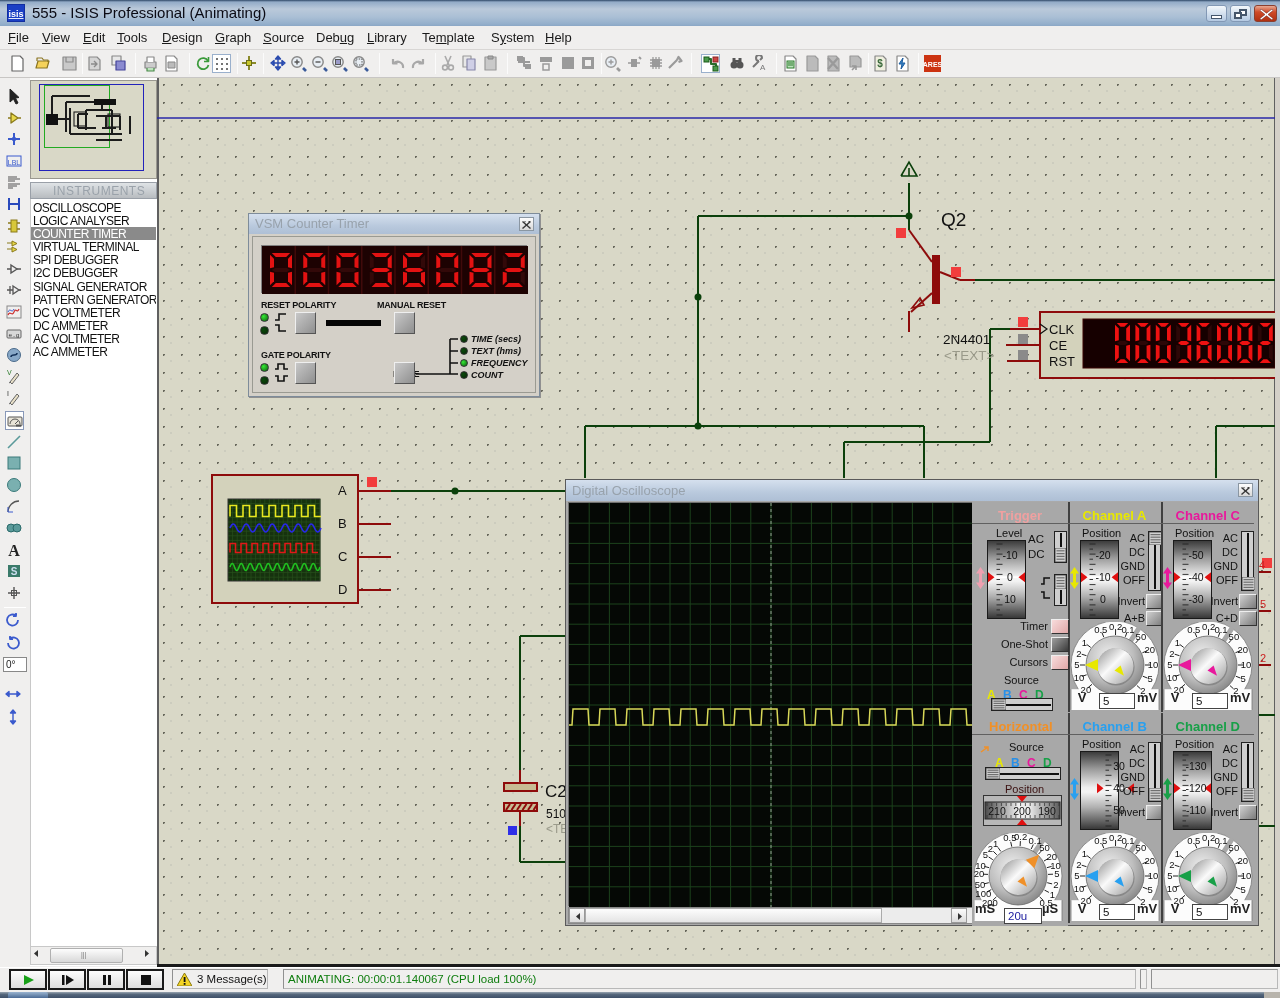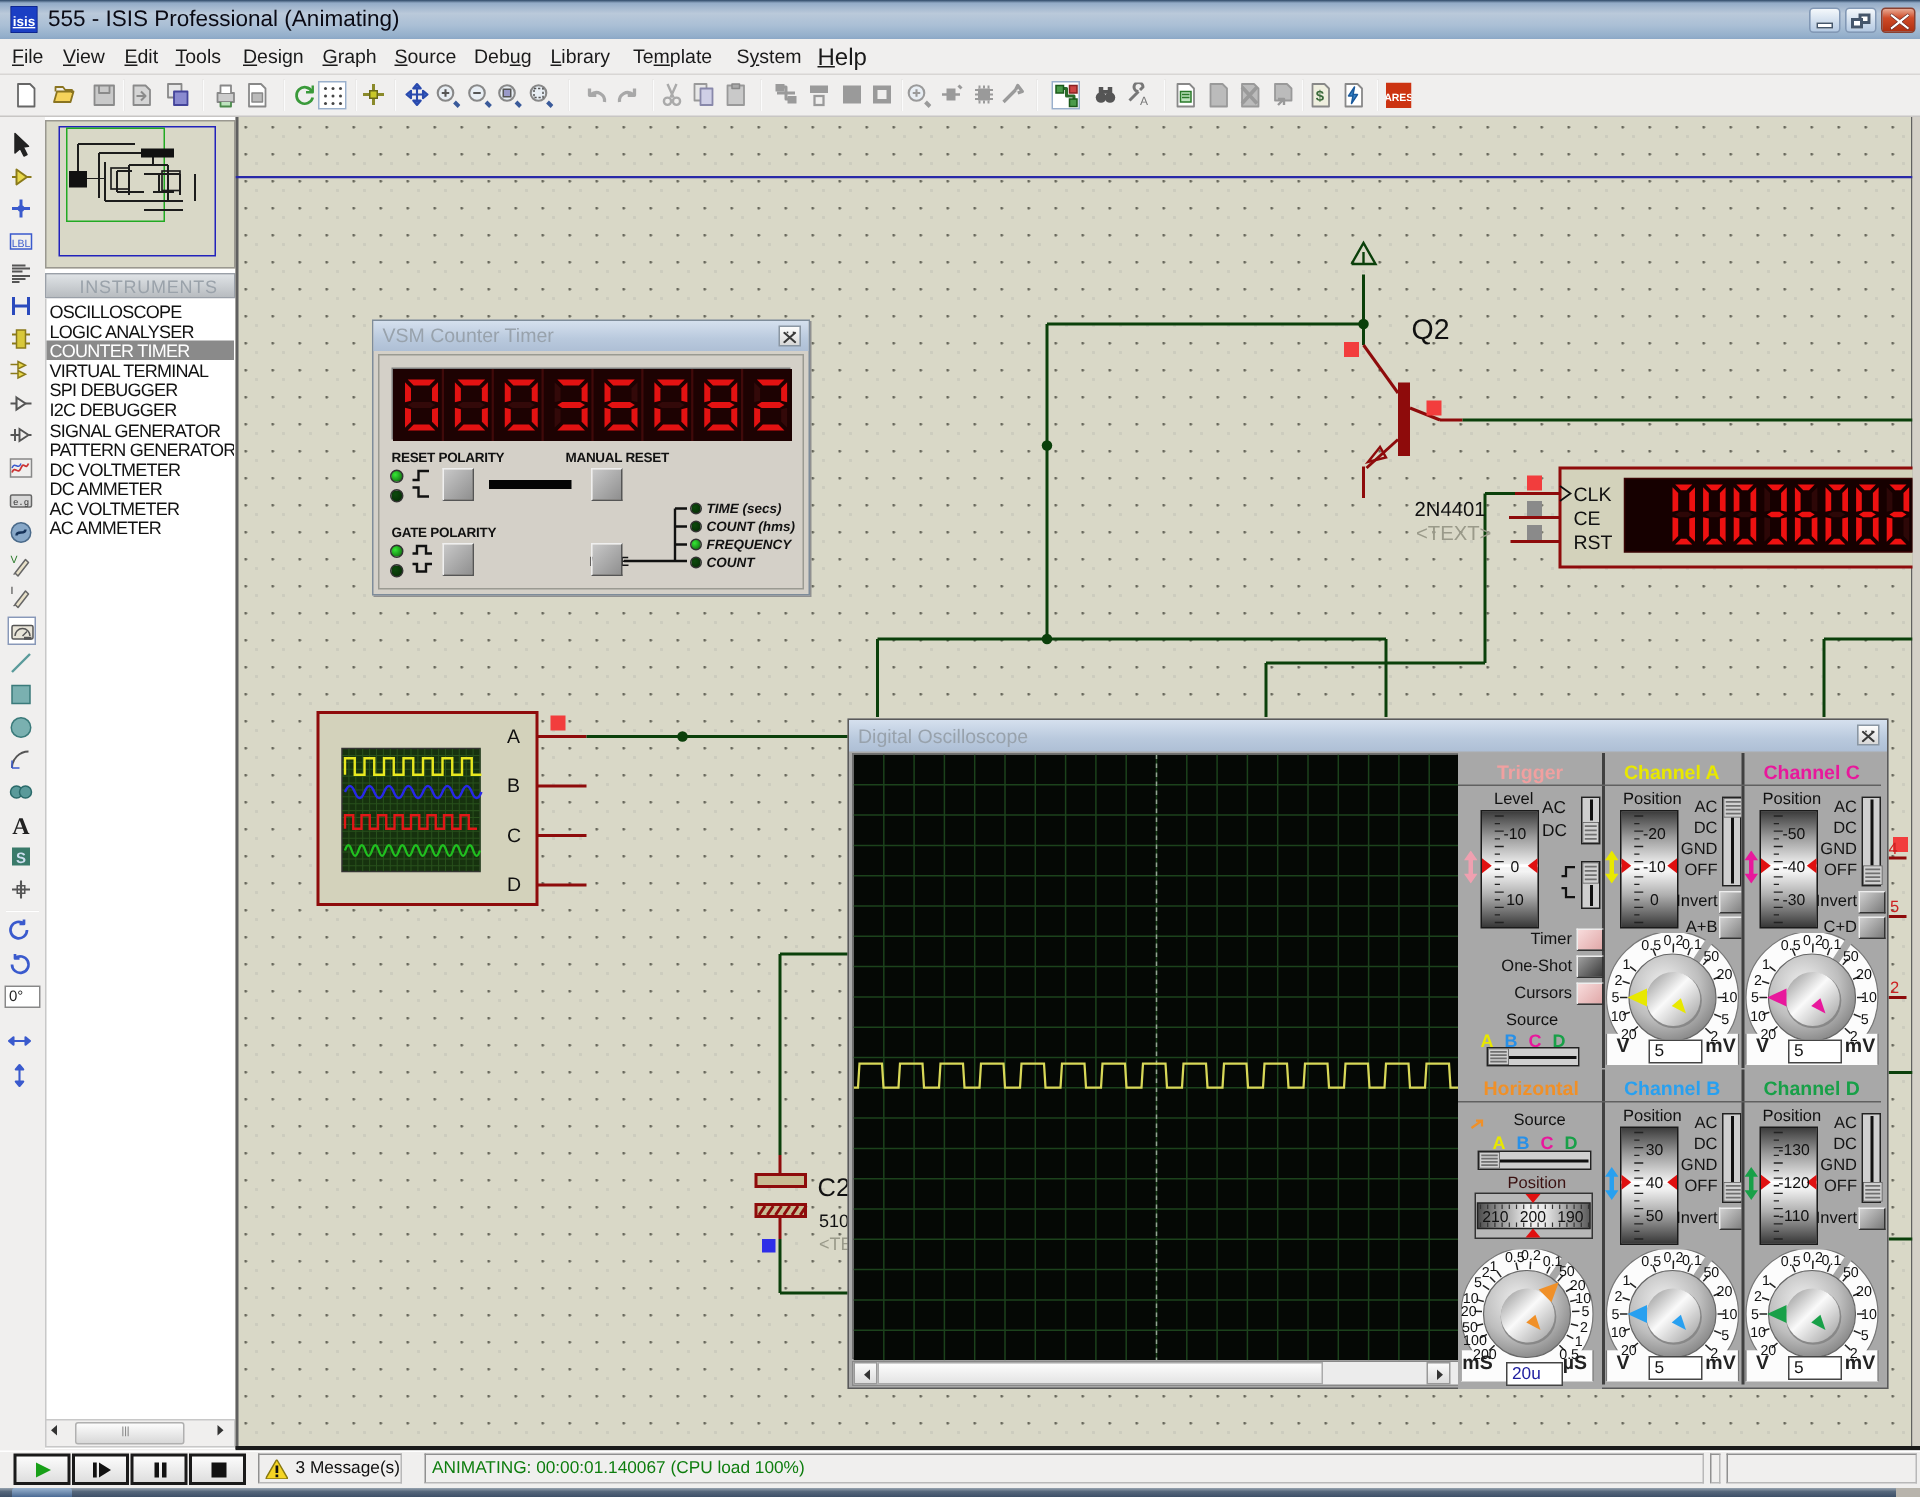--- a/index.html
+++ b/index.html
@@ -53,21 +53,21 @@
 <div style="position:absolute;left:42px;top:30px;white-space:nowrap;font-size:13px;color:#1a1a1a;"><span style="text-decoration:underline;">V</span>iew</div>
 <div style="position:absolute;left:83px;top:30px;white-space:nowrap;font-size:13px;color:#1a1a1a;"><span style="text-decoration:underline;">E</span>dit</div>
 <div style="position:absolute;left:117px;top:30px;white-space:nowrap;font-size:13px;color:#1a1a1a;"><span style="text-decoration:underline;">T</span>ools</div>
 <div style="position:absolute;left:162px;top:30px;white-space:nowrap;font-size:13px;color:#1a1a1a;"><span style="text-decoration:underline;">D</span>esign</div>
 <div style="position:absolute;left:215px;top:30px;white-space:nowrap;font-size:13px;color:#1a1a1a;"><span style="text-decoration:underline;">G</span>raph</div>
 <div style="position:absolute;left:263px;top:30px;white-space:nowrap;font-size:13px;color:#1a1a1a;"><span style="text-decoration:underline;">S</span>ource</div>
 <div style="position:absolute;left:316px;top:30px;white-space:nowrap;font-size:13px;color:#1a1a1a;">Deb<span style="text-decoration:underline;">u</span>g</div>
 <div style="position:absolute;left:367px;top:30px;white-space:nowrap;font-size:13px;color:#1a1a1a;"><span style="text-decoration:underline;">L</span>ibrary</div>
 <div style="position:absolute;left:422px;top:30px;white-space:nowrap;font-size:13px;color:#1a1a1a;">Te<span style="text-decoration:underline;">m</span>plate</div>
 <div style="position:absolute;left:491px;top:30px;white-space:nowrap;font-size:13px;color:#1a1a1a;">S<span style="text-decoration:underline;">y</span>stem</div>
-<div style="position:absolute;left:545px;top:30px;white-space:nowrap;font-size:16px;color:#1a1a1a;"><span style="text-decoration:underline;">H</span>elp</div>
+<div style="position:absolute;left:545px;top:30px;white-space:nowrap;font-size:13px;color:#1a1a1a;"><span style="text-decoration:underline;">H</span>elp</div>
 <div style="position:absolute;left:0px;top:50px;width:1280px;height:28px;background:#f0efee;border-bottom:1px solid #c8c6c4;"></div>
 <div style="position:absolute;left:8px;top:54px;width:19px;height:19px;">
     <svg width="17" height="17" viewBox="0 0 17 17" style="display:block;position:absolute;left:1px;top:1px;">
       <path d="M3 1 h8 l3 3 v12 h-11 z" fill="#fff" stroke="#666" stroke-width="1.2" stroke-linejoin="round"></path>
     </svg>
   </div>
 <div style="position:absolute;left:34px;top:54px;width:19px;height:19px;">
     <svg width="17" height="17" viewBox="0 0 17 17" style="display:block;position:absolute;left:1px;top:1px;">
       <path d="M1 13 L3 6 h11 L12 13 z" fill="#f5d25a" stroke="#8a7420" stroke-width="1.2" stroke-linejoin="round"></path>
       <path d="M2 6 V3 h5 l1.5 2 H13 v2" fill="none" stroke="#8a7420" stroke-width="1.2" stroke-linejoin="round"></path>
@@ -879,21 +879,21 @@
 <div style="position:absolute;left:414px;top:333px;width:60px;height:60px;">
     <svg width="60" height="60" viewBox="0 0 60 60" style="display:block;">
       <path d="M2 41 h34 M36 41 v-35 M36 6 h8 M36 18 h8 M36 30 h8 M36 41 h8" fill="none" stroke="#111" stroke-width="1.6"></path>
     </svg>
   </div>
 <div style="position:absolute;left:460px;top:335px;width:8px;height:8px;border-radius:50%;background:radial-gradient(circle at 35% 35%,#0c4a0c,#052805);border:1px solid #333;"></div>
 <div style="position:absolute;left:460px;top:347px;width:8px;height:8px;border-radius:50%;background:radial-gradient(circle at 35% 35%,#0c4a0c,#052805);border:1px solid #333;"></div>
 <div style="position:absolute;left:460px;top:359px;width:8px;height:8px;border-radius:50%;background:radial-gradient(circle at 35% 35%,#35e835,#0a5a0a);border:1px solid #333;"></div>
 <div style="position:absolute;left:460px;top:371px;width:8px;height:8px;border-radius:50%;background:radial-gradient(circle at 35% 35%,#0c4a0c,#052805);border:1px solid #333;"></div>
 <div style="position:absolute;left:471px;top:334px;white-space:nowrap;font-size:9px;font-weight:bold;font-style:italic;color:#111;">TIME (secs)</div>
-<div style="position:absolute;left:471px;top:346px;white-space:nowrap;font-size:9px;font-weight:bold;font-style:italic;color:#111;">COUNT (hms)</div>
+<div style="position:absolute;left:471px;top:346px;white-space:nowrap;font-size:9px;font-weight:bold;font-style:italic;color:#111;">TEXT (hms)</div>
 <div style="position:absolute;left:471px;top:358px;white-space:nowrap;font-size:9px;font-weight:bold;font-style:italic;color:#111;">FREQUENCY</div>
 <div style="position:absolute;left:471px;top:370px;white-space:nowrap;font-size:9px;font-weight:bold;font-style:italic;color:#111;">COUNT</div>
 <div style="position:absolute;left:565px;top:479px;width:694px;height:447px;background:#aaaaaa;border:1px solid #5a5a5a;"></div>
 <div style="position:absolute;left:566px;top:480px;width:692px;height:21px;background:linear-gradient(180deg,#d5e0ee,#b9c9dd 60%,#aebfd5);">
     <div style="position:absolute;left:6px;top:3px;white-space:nowrap;font-size:13px;color:#98a2ac;">Digital Oscilloscope</div>
   </div>
 <div style="position:absolute;left:1238px;top:483px;width:15px;height:14px;background:linear-gradient(180deg,#fdfdfd,#d8d8d8);border:1px solid #8a96a2;">
     <div style="position:absolute;left:2px;top:3px;">
       <svg width="9" height="8" viewBox="0 0 9 8" style="display:block;">
         <path d="M0.5 0.5 L8.5 7.5 M8.5 0.5 L0.5 7.5 M2.5 0.5 h1 M6.5 0.5 h1" stroke="#3a3a3a" stroke-width="1.4"></path>
@@ -1182,21 +1182,21 @@
     </svg>
   </div>
 <div style="position:absolute;left:1192px;top:693px;width:36px;height:16px;background:#fff;border:1px solid #444;">
     <div style="position:absolute;left:3px;top:1px;white-space:nowrap;font-size:11.5px;color:#111;">5</div>
   </div>
 <div style="position:absolute;left:1068px;top:713px;width:93px;height:210px;background:#a8a8a8;border-left:2px solid #404040;"></div>
 <div style="position:absolute;left:1082.6px;top:717px;white-space:nowrap;"><b style="font-size:13px;color:#28a0f0;">Channel B</b></div>
 <div style="position:absolute;left:1068px;top:734px;width:93px;height:1px;background:#606060;"></div>
 <div style="position:absolute;left:1082px;top:738px;white-space:nowrap;font-size:11px;color:#111;">Position</div>
 <div style="position:absolute;left:1080px;top:751px;width:39px;height:79px;border:1px solid #1a1a1a;background:linear-gradient(180deg,#3c3c3c,#9a9a9a 22%,#efefef 46%,#f4f4f4 52%,#b0b0b0 72%,#383838);"></div>
-<div style="position:absolute;left:1080px;top:751px;width:39px;height:79px;">
+<div style="position:absolute;left:1080px;top:751px;width:39px;height:79px;padding-left:16px;">
     <svg width="39" height="79" viewBox="0 0 39 79" style="display:block;">
       <line x1="9.5" y1="4.0" x2="15.5" y2="4.0" stroke="#222" stroke-width="0.9"></line>
       <line x1="9.5" y1="9.1" x2="13.0" y2="9.1" stroke="#222" stroke-width="0.9"></line>
       <line x1="9.5" y1="14.1" x2="15.5" y2="14.1" stroke="#222" stroke-width="0.9"></line>
       <line x1="9.5" y1="19.2" x2="13.0" y2="19.2" stroke="#222" stroke-width="0.9"></line>
       <line x1="9.5" y1="24.3" x2="15.5" y2="24.3" stroke="#222" stroke-width="0.9"></line>
       <line x1="9.5" y1="29.4" x2="13.0" y2="29.4" stroke="#222" stroke-width="0.9"></line>
       <line x1="9.5" y1="34.4" x2="15.5" y2="34.4" stroke="#222" stroke-width="0.9"></line>
       <line x1="9.5" y1="39.5" x2="13.0" y2="39.5" stroke="#222" stroke-width="0.9"></line>
       <line x1="9.5" y1="44.6" x2="15.5" y2="44.6" stroke="#222" stroke-width="0.9"></line>

